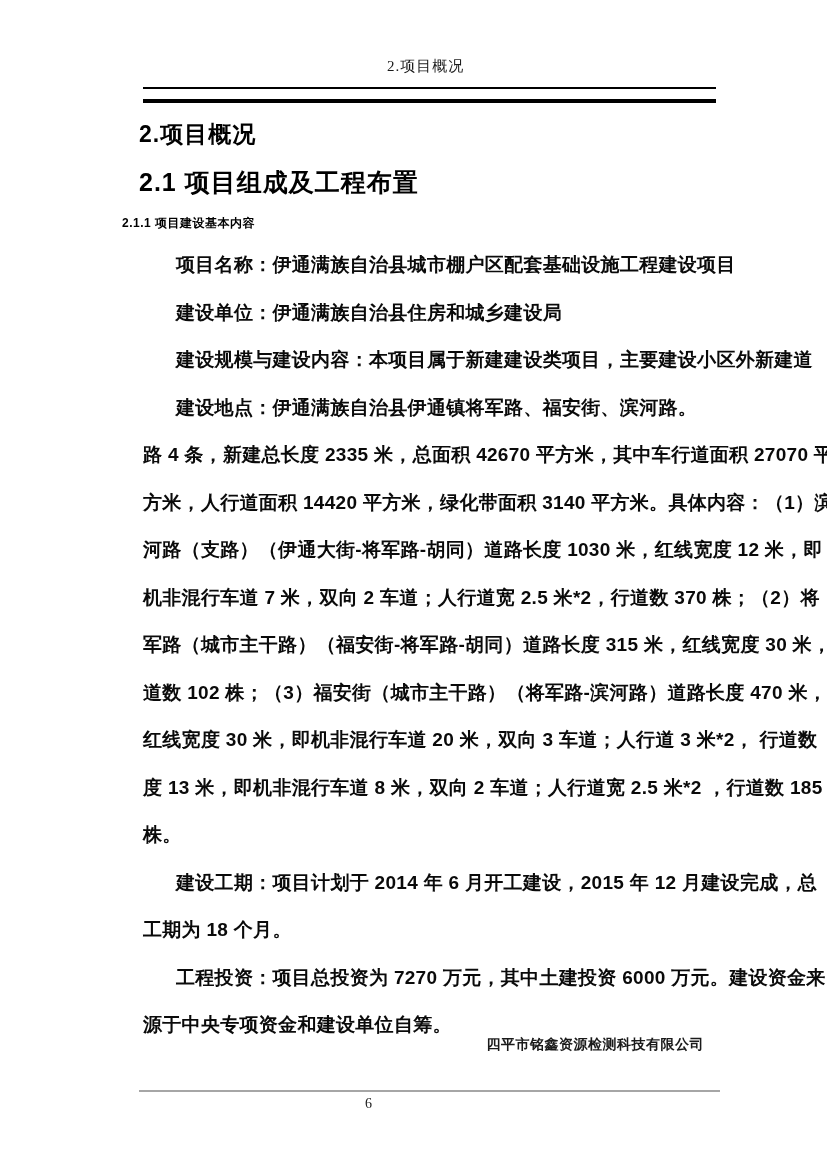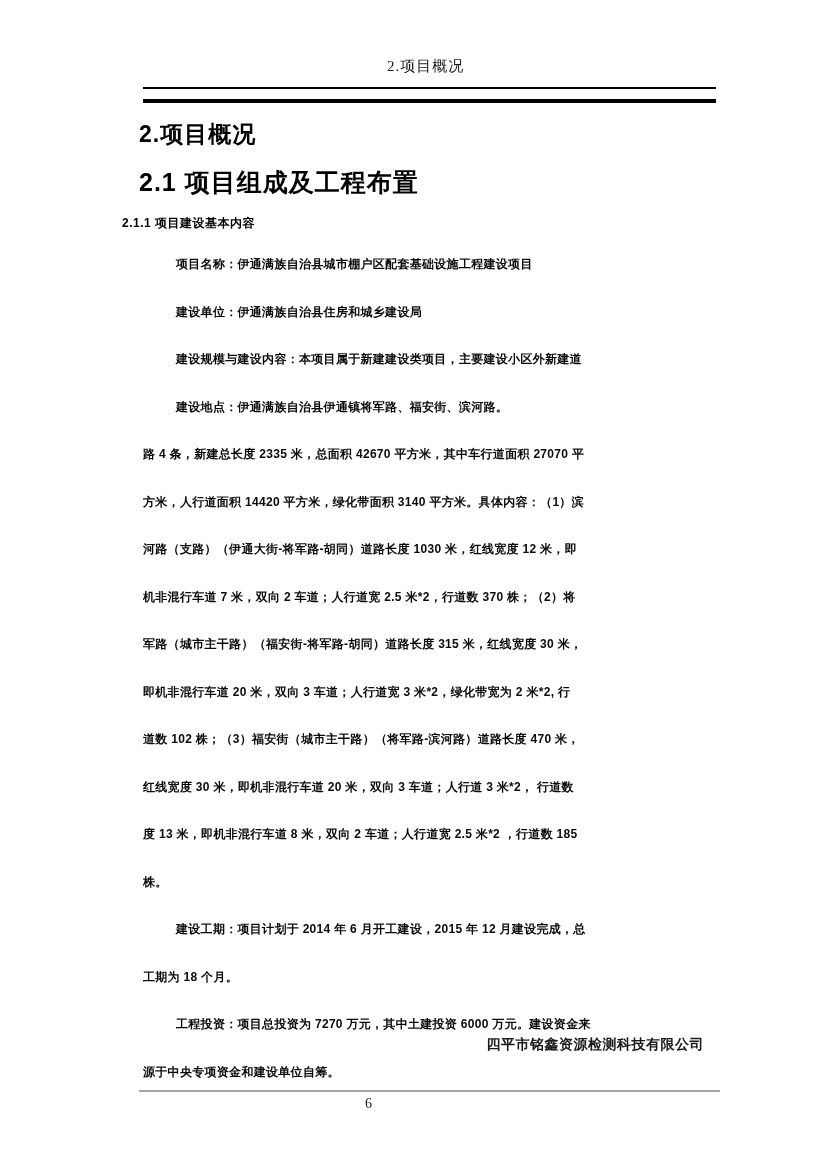--- a/index.html
+++ b/index.html
@@ -42,21 +42,21 @@
   }
   .h3 {
     position: absolute; top: 199px; left: 106px;
     font-size: 12px; font-weight: 700; letter-spacing: 0.5px;
   }
 
   
   .doc-body {
     position: absolute;
     top: 223px; left: 123px; width: 582px;
-    font-size: 12px;
+    font-size: 19px;
     font-weight: 600;
     line-height: 43.5px;
     color: #0a0a0a;
   }
   .body-line {
     white-space: nowrap;
     letter-spacing: 0.3px;
   }
   .body-line.indent { padding-left: 33px; }
 
@@ -98,21 +98,20 @@
   <div class="doc-body">
       <div class="body-line indent">项目名称：伊通满族自治县城市棚户区配套基础设施工程建设项目</div>
       <div class="body-line indent">建设单位：伊通满族自治县住房和城乡建设局</div>
       <div class="body-line indent">建设规模与建设内容：本项目属于新建建设类项目，主要建设小区外新建道</div>
       <div class="body-line indent">建设地点：伊通满族自治县伊通镇将军路、福安街、滨河路。</div>
       <div class="body-line">路 4 条，新建总长度 2335 米，总面积 42670 平方米，其中车行道面积 27070 平</div>
       <div class="body-line">方米，人行道面积 14420 平方米，绿化带面积 3140 平方米。具体内容：（1）滨</div>
       <div class="body-line">河路（支路）（伊通大街-将军路-胡同）道路长度 1030 米，红线宽度 12 米，即</div>
       <div class="body-line">机非混行车道 7 米，双向 2 车道；人行道宽 2.5 米*2，行道数 370 株；（2）将</div>
       <div class="body-line">军路（城市主干路）（福安街-将军路-胡同）道路长度 315 米，红线宽度 30 米，</div>
-      <div class="body-line">即机非混行车道 20 米，双向 3 车道；人行道宽 3 米*2，绿化带宽为 2 米*2, 行</div>
       <div class="body-line">道数 102 株；（3）福安街（城市主干路）（将军路-滨河路）道路长度 470 米，</div>
       <div class="body-line">红线宽度 30 米，即机非混行车道 20 米，双向 3 车道；人行道 3 米*2， 行道数</div>
       <div class="body-line">度 13 米，即机非混行车道 8 米，双向 2 车道；人行道宽 2.5 米*2 ，行道数 185</div>
       <div class="body-line">株。</div>
       <div class="body-line indent">建设工期：项目计划于 2014 年 6 月开工建设，2015 年 12 月建设完成，总</div>
       <div class="body-line">工期为 18 个月。</div>
       <div class="body-line indent">工程投资：项目总投资为 7270 万元，其中土建投资 6000 万元。建设资金来</div>
       <div class="body-line">源于中央专项资金和建设单位自筹。</div>
     </div>
 

